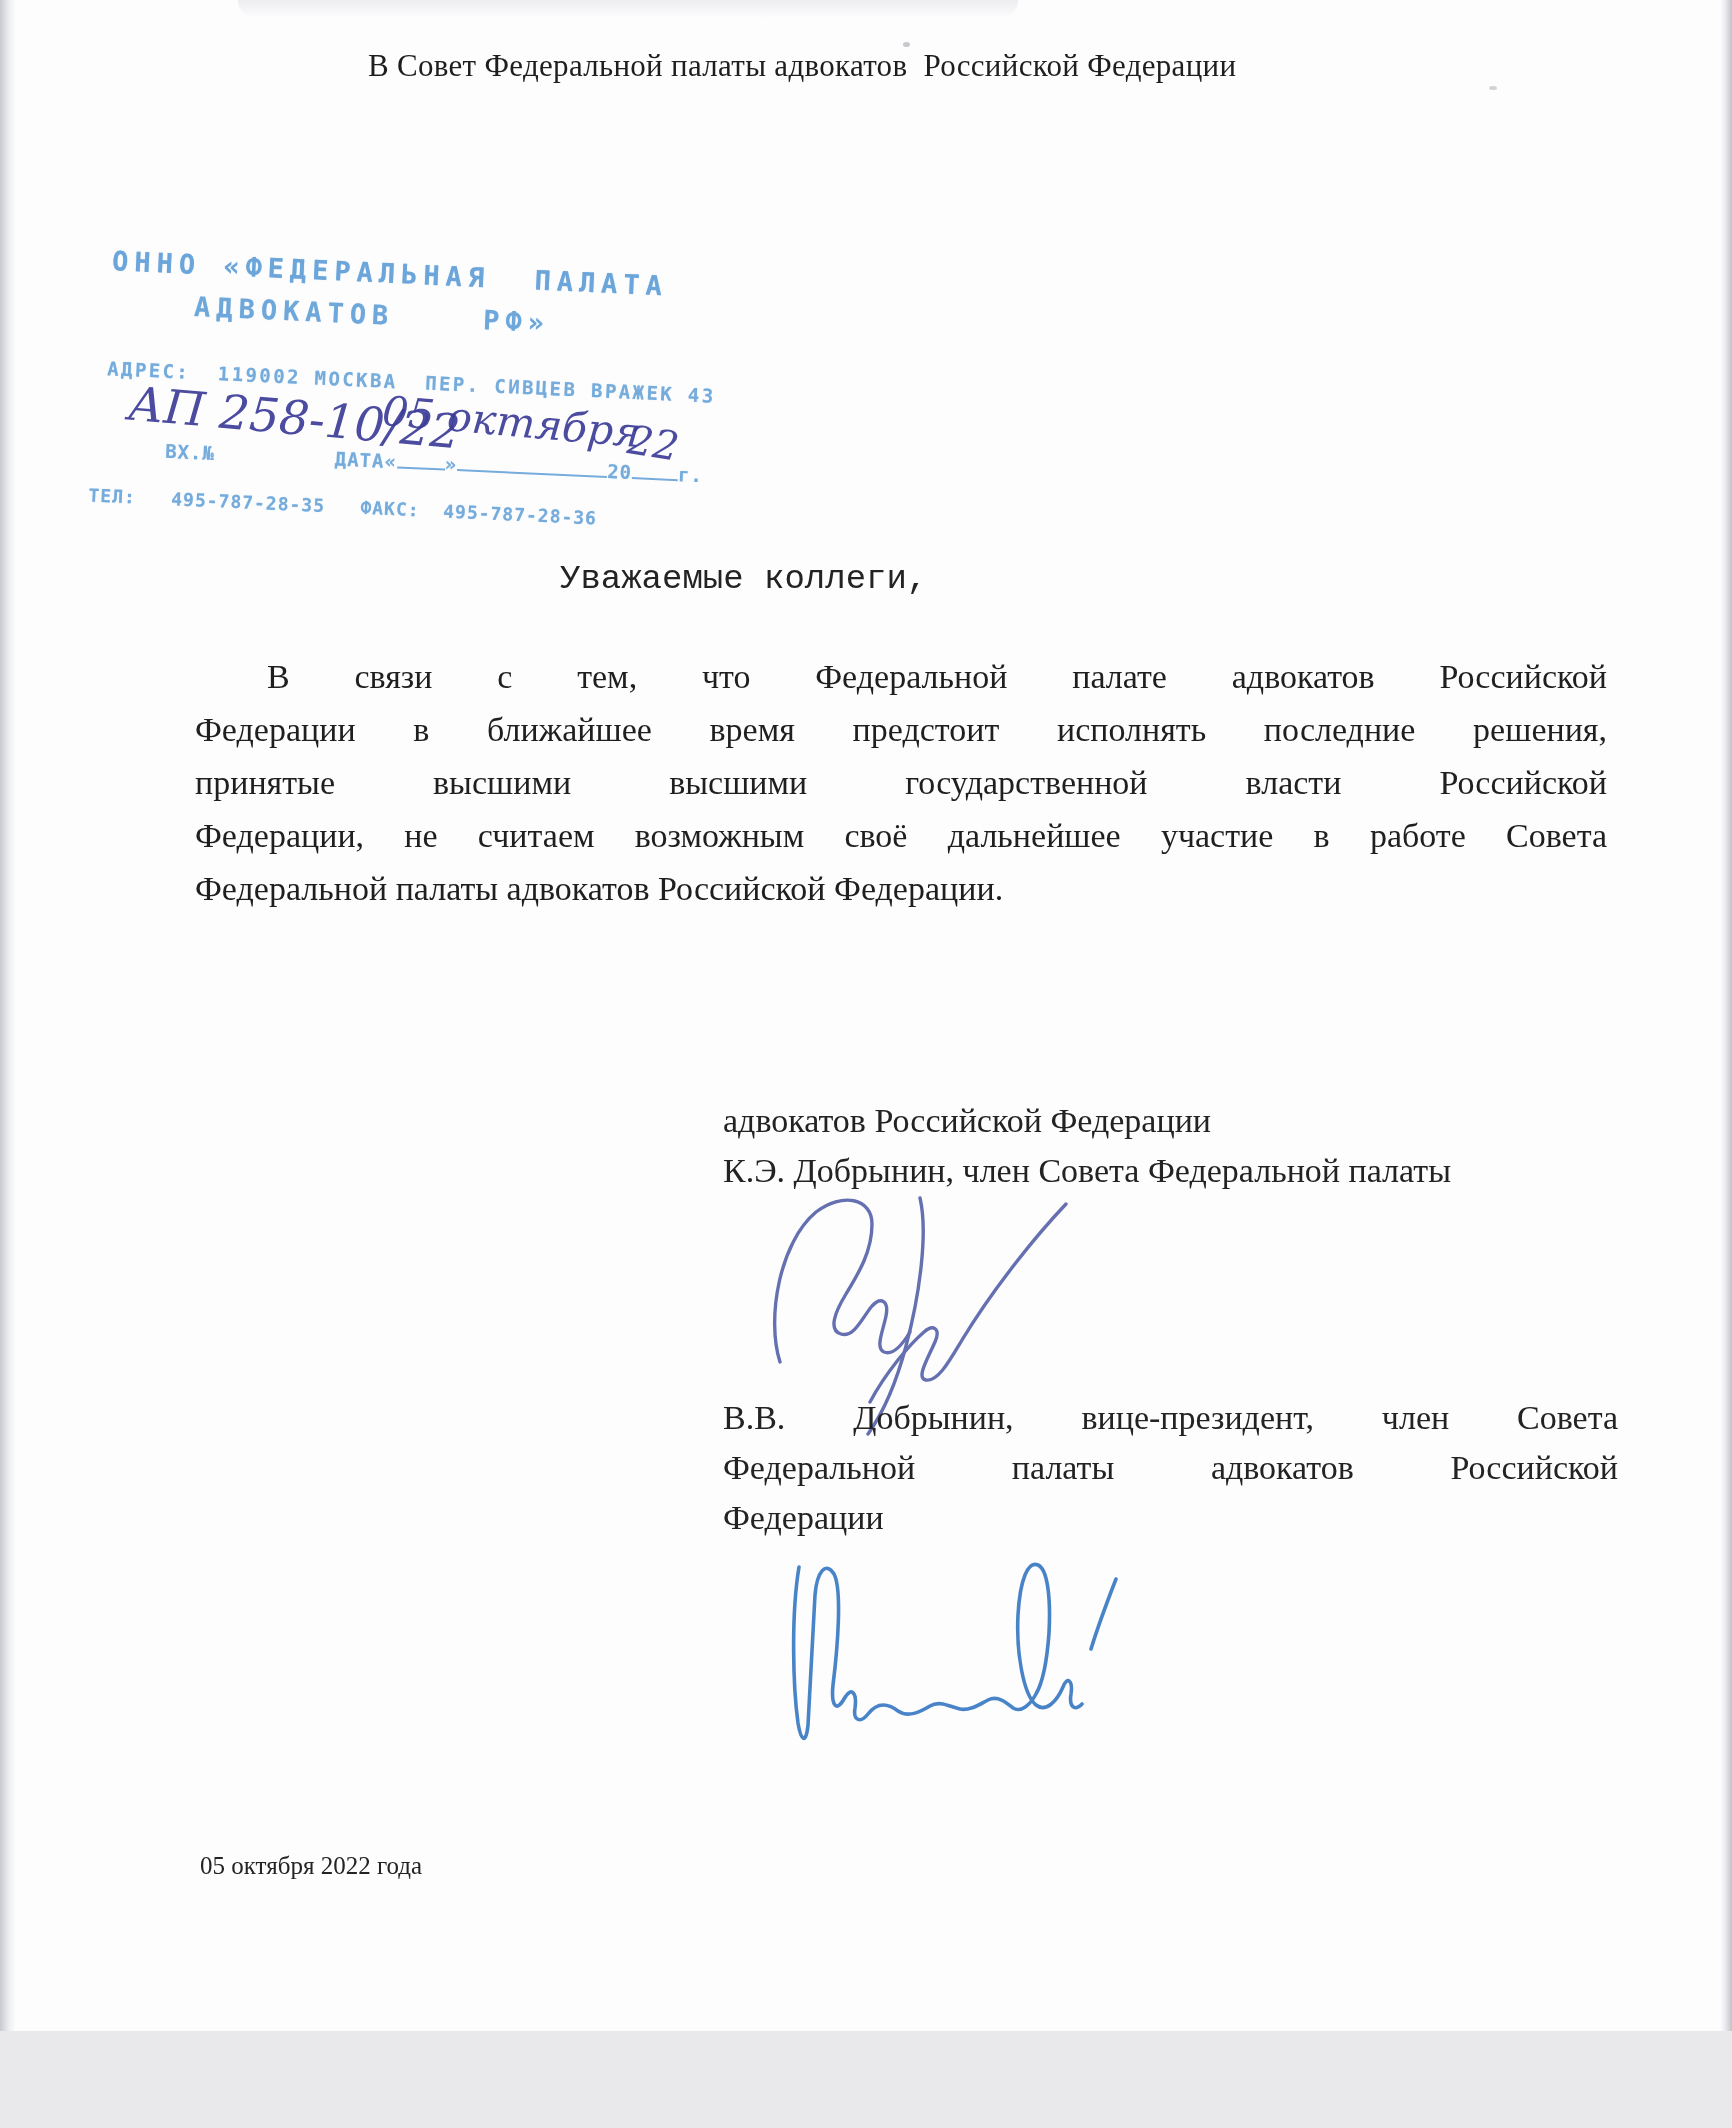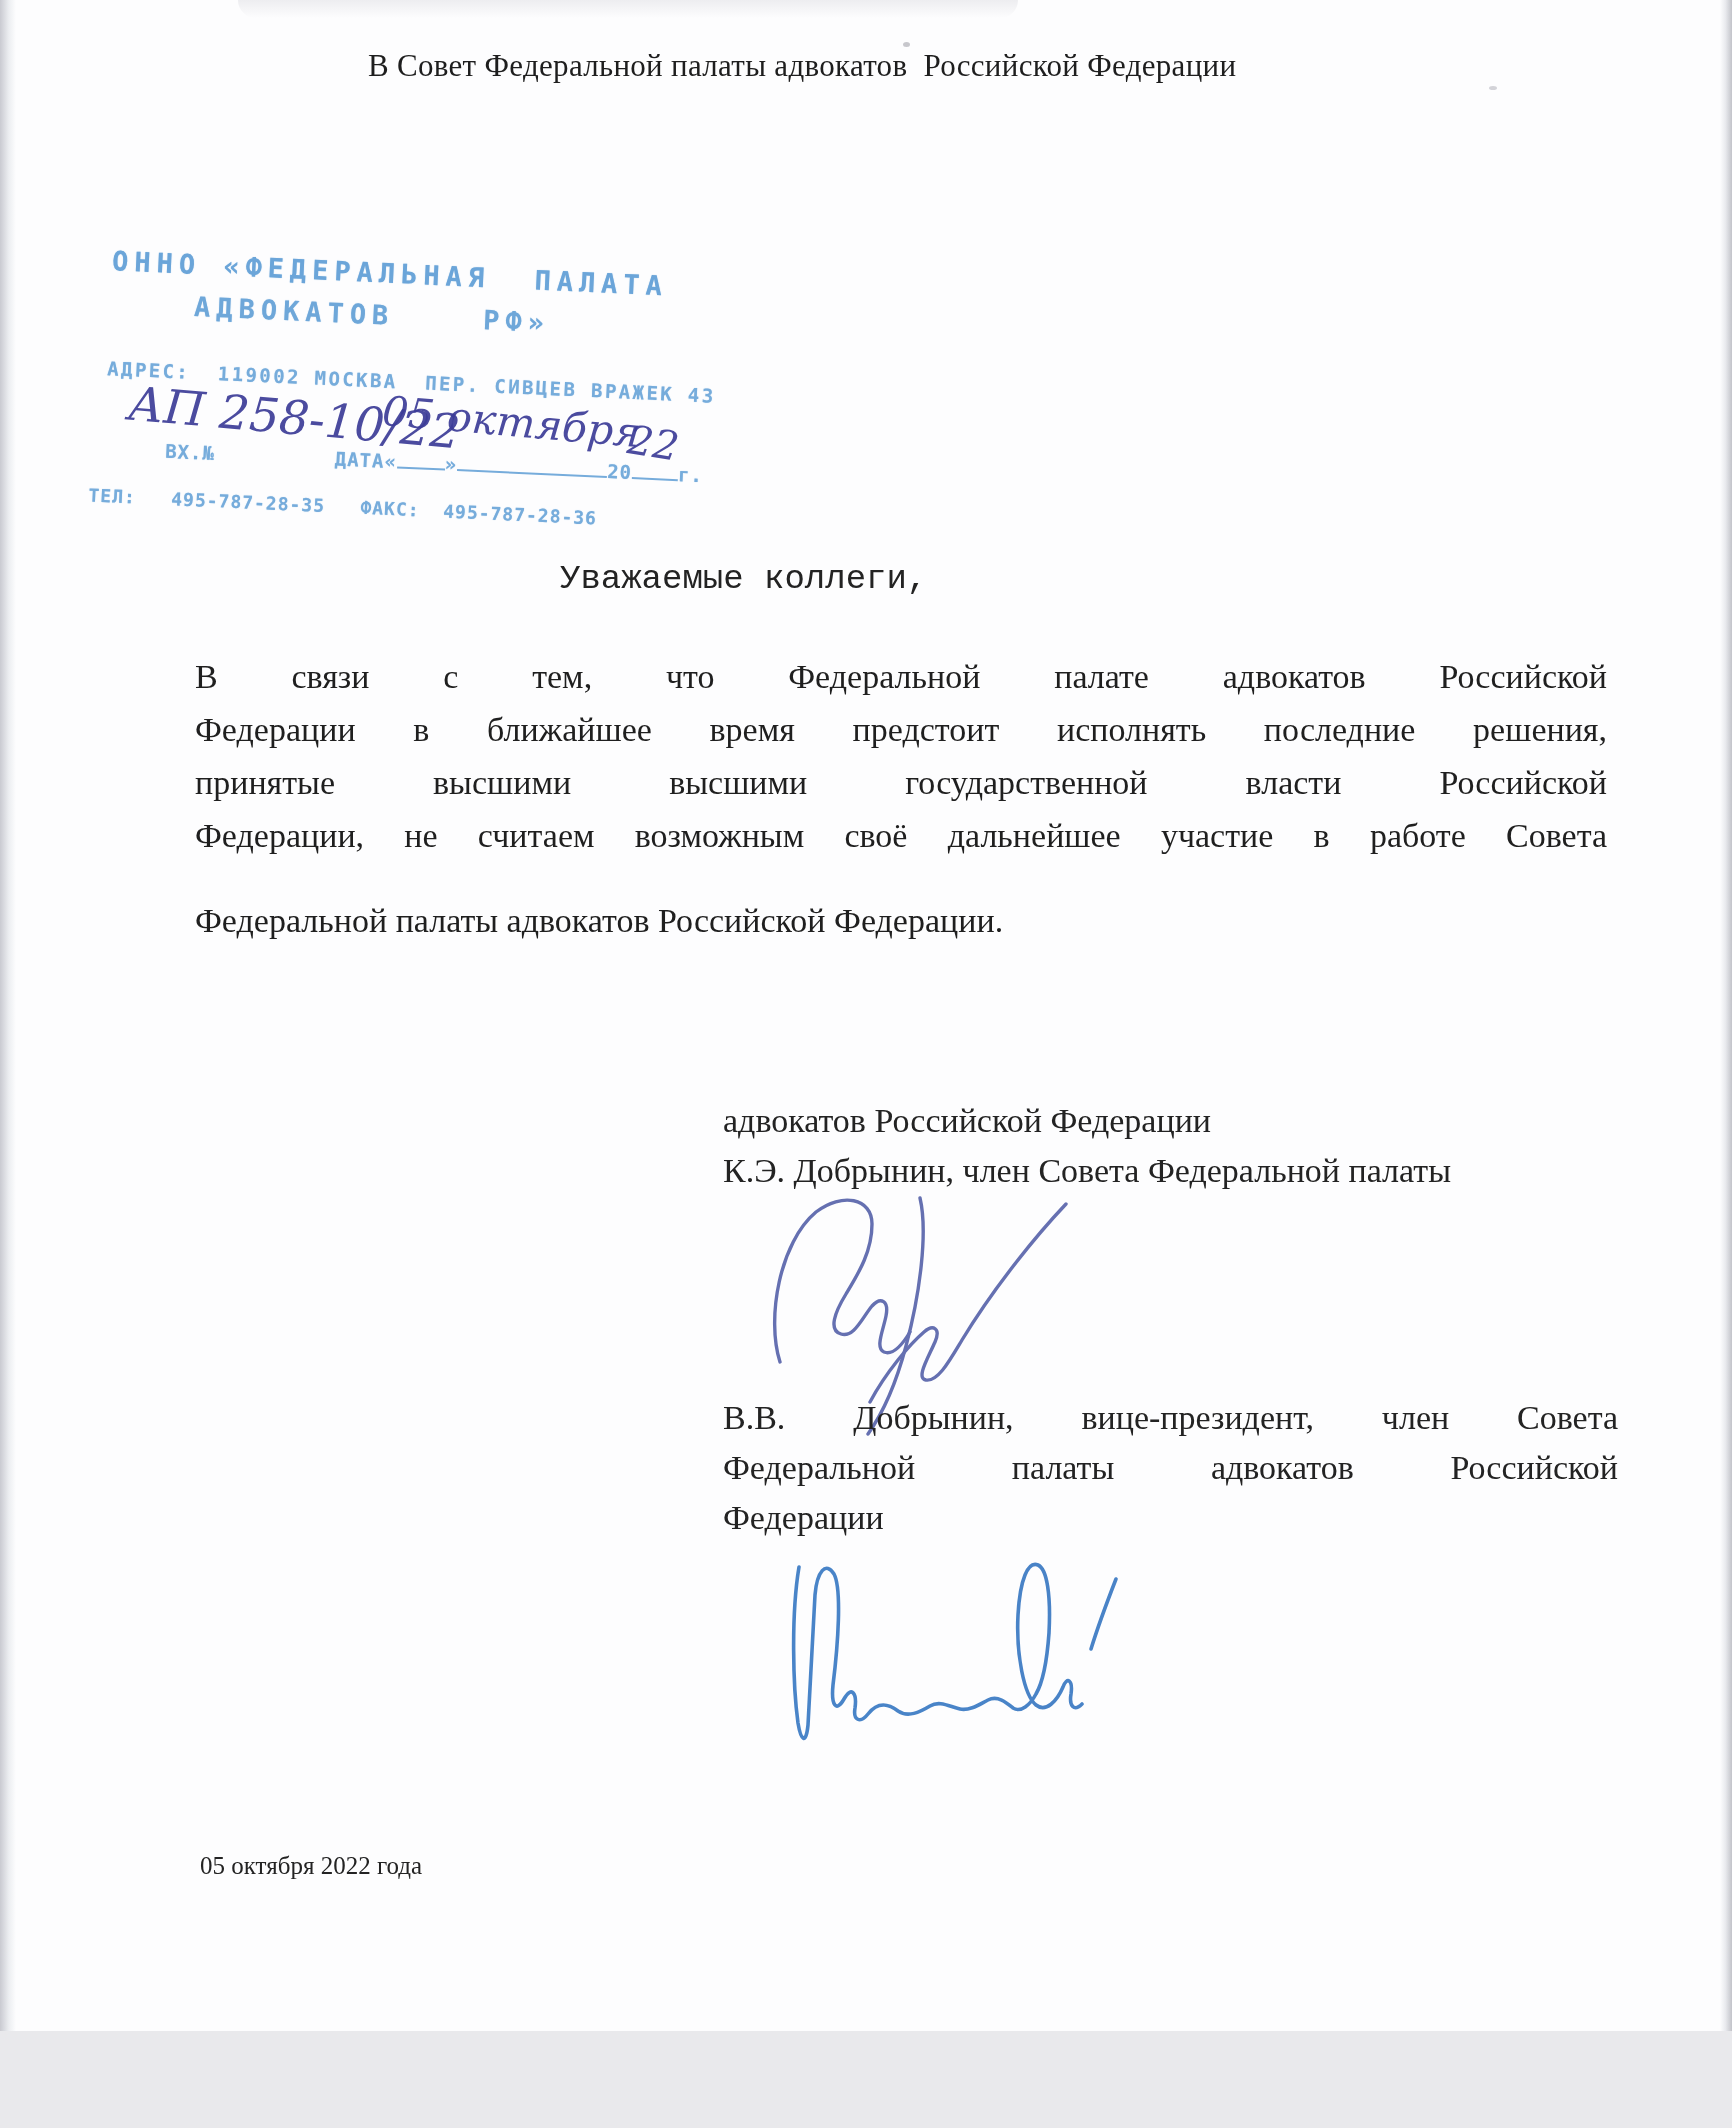--- a/index.html
+++ b/index.html
@@ -55,22 +55,22 @@
   .hw-number { left:128px; top:390px; font-size:47px; transform:rotate(5deg); }
   .hw-date   { left:382px; top:398px; font-size:41px; transform:rotate(5deg); }
   .hw-year   { left:628px; top:420px; font-size:40px; transform:rotate(9deg); }
 
   .salutation { position:absolute; left:560px; top:560px; font-size:34px;font-family:Liberation Mono, monospace; }
 
   
   .body-block { position:absolute; left:195px; top:650px; width:1412px;
                 font-size:34px; line-height:53px; color:#1f1f1f; }
   .jline { text-align:justify; text-align-last:justify; }
-  .body-block .indent { }
-  .body-block .plain { text-align:left;margin-top:32px; }
+  .body-block .indent { margin-left:72px; }
+  .body-block .plain { text-align:left; }
 
   
   .signer1 { position:absolute; left:723px; top:1096px; width:895px;
              font-size:34px; line-height:50px; }
   .signer2 { position:absolute; left:723px; top:1393px; width:895px;
              font-size:34px; line-height:50px; }
   .sig-svg { position:absolute; }
   .sig1 { left:758px; top:1190px; }
   .sig2 { left:783px; top:1553px; }
 

